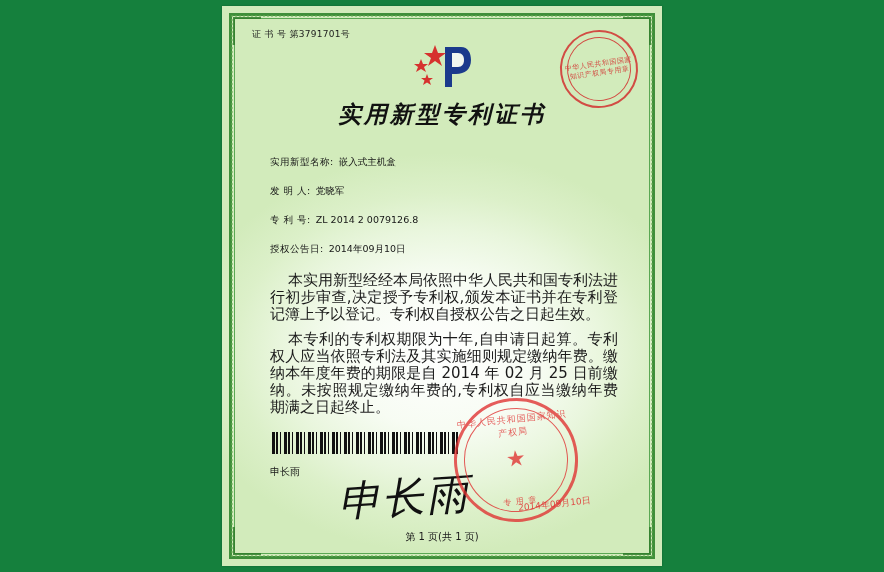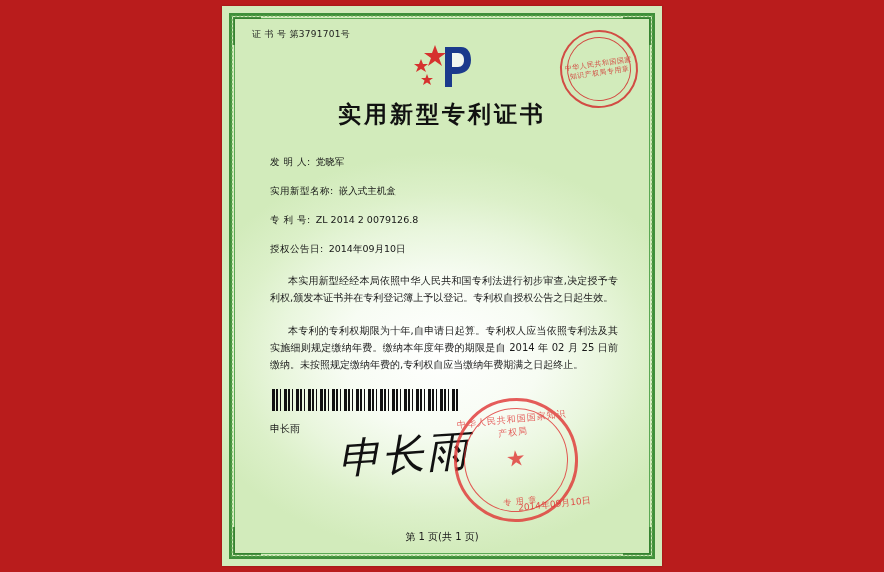--- a/index.html
+++ b/index.html
@@ -10,21 +10,21 @@
   body {
     width: 884px;
     height: 572px;
     font-family: "Liberation Sans", sans-serif;
     overflow: hidden;
   }
   .page {
     position: relative;
     width: 884px;
     height: 572px;
-    background: #b91c1c;
+    background: #15803d;
   }
   
   .certificate {
     position: absolute;
     left: 222px;
     top: 6px;
     width: 440px;
     height: 560px;
     background:
       radial-gradient(ellipse 260px 200px at 50% 62%, #ffffff 0%, #f7fcf3 38%, #e9f6dd 62%, #dcf0c9 80%, #d2ebbb 100%);
@@ -100,20 +100,21 @@
   }
   .logo svg { display: block; }
   .title {
     text-align: center;
     font-family: "DejaVu Sans", sans-serif;
     font-size: 23px;
     font-weight: bold;
     color: #111111;
     letter-spacing: 3px;
     margin-top: 6px;
+    font-style: italic;
   }
   .fields {
     margin-top: 26px;
     padding-left: 18px;
   }
   .field-row {
     font-family: "DejaVu Sans", sans-serif;
     font-size: 9.5px;
     color: #161616;
     margin-bottom: 16px;
@@ -121,26 +122,26 @@
   }
   .field-label { letter-spacing: 0.5px; }
   .field-value { margin-left: 2px; }
   .body-text {
     margin-top: 14px;
     padding-left: 18px;
     padding-right: 14px;
   }
   .para {
     font-family: "DejaVu Sans", sans-serif;
-    font-size: 10px;
+    font-size: 15px;
     line-height: 17px;
     color: #1a1a1a;
     text-align: justify;
     text-indent: 18px;
-    margin: 16px 0 2px 0;
+    margin: 8px 0 2px 0;
   }
   .barcode {
     margin-top: 16px;
     padding-left: 18px;
     height: 22px;
     width: 190px;
     background: repeating-linear-gradient(
       to right,
       #111 0px, #111 2px,
       transparent 2px, transparent 4px,
@@ -297,26 +298,26 @@
             <polygon points="10,16 12,21 17,21 13,24 15,29 10,26 5,29 7,24 3,21 8,21" fill="#d6322e"></polygon>
             <polygon points="16,31 17.5,35 22,35 18.5,37.5 20,42 16,39.5 12,42 13.5,37.5 10,35 14.5,35" fill="#d6322e"></polygon>
           </svg>
         </span>
       </div>
 
       <div class="title">实用新型专利证书</div>
 
       <div class="fields">
         <div class="field-row">
+          <span class="field-label">实用新型名称:</span>
+          <span class="field-value">嵌入式主机盒</span>
+        </div>
+        <div class="field-row">
           <span class="field-label">发 明 人:</span>
           <span class="field-value">党晓军</span>
-        </div>
-        <div class="field-row">
-          <span class="field-label">实用新型名称:</span>
-          <span class="field-value">嵌入式主机盒</span>
         </div>
         <div class="field-row">
           <span class="field-label">专 利 号:</span>
           <span class="field-value">ZL 2014 2 0079126.8</span>
         </div>
         <div class="field-row">
           <span class="field-label">授权公告日:</span>
           <span class="field-value">2014年09月10日</span>
         </div>
       </div>

